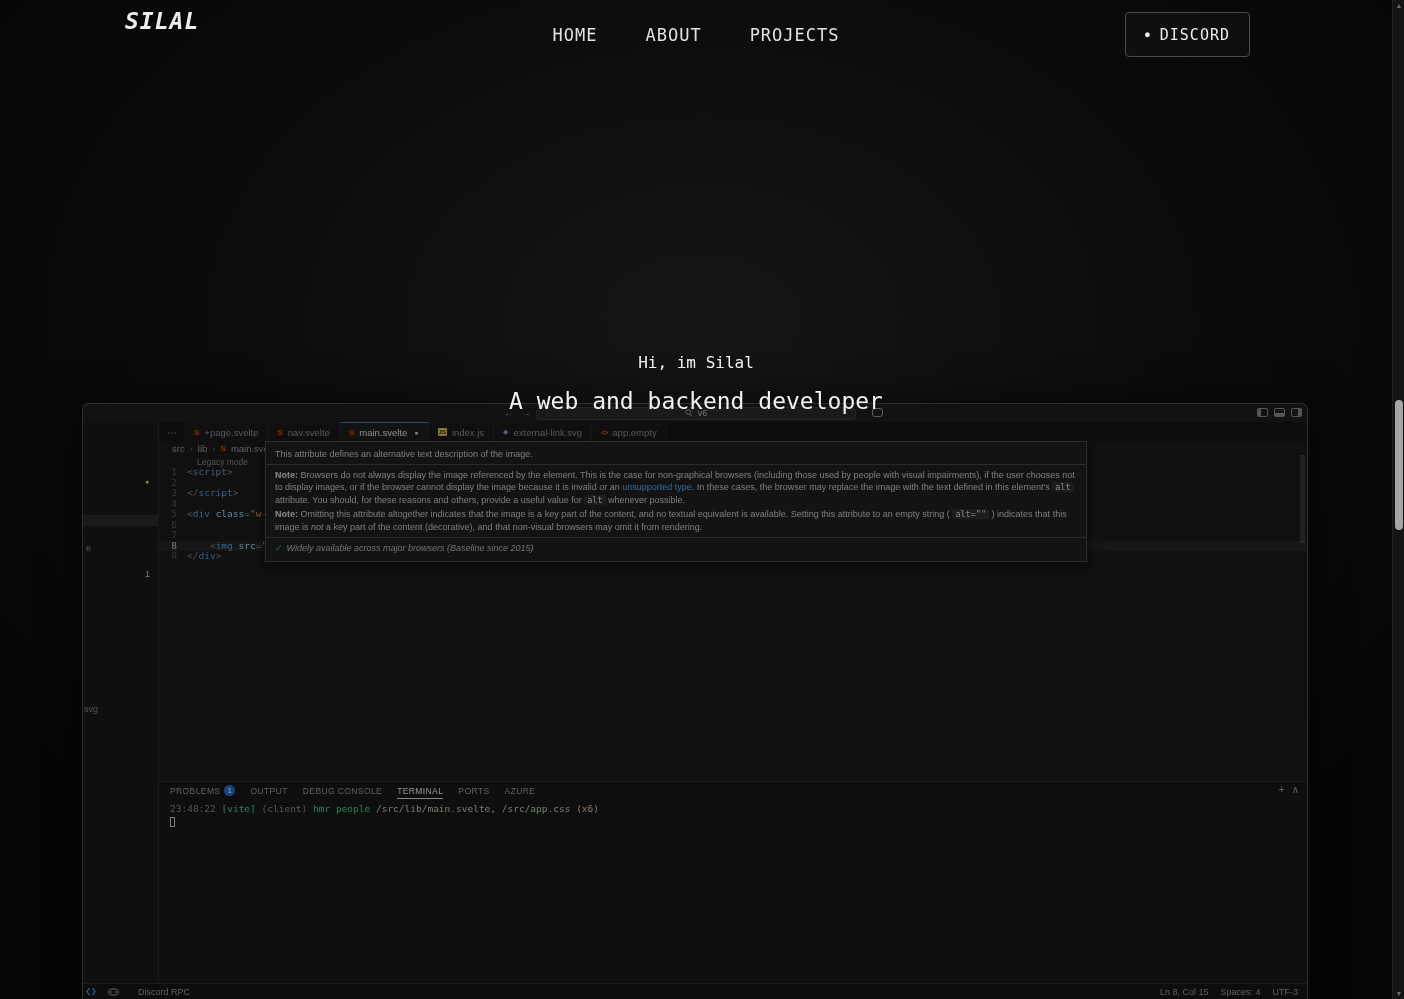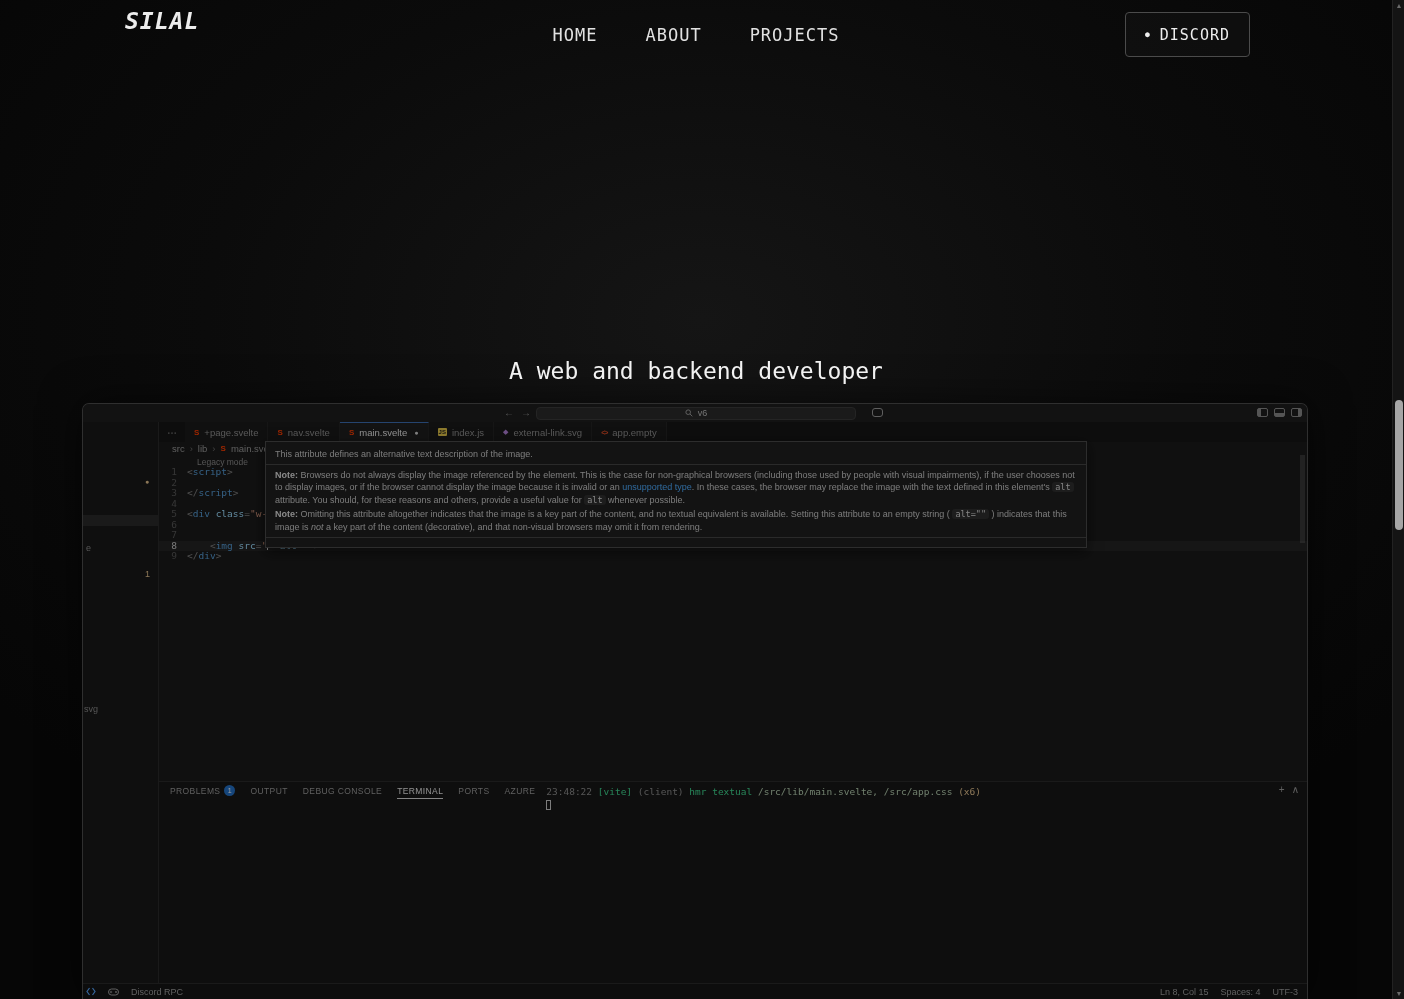--- a/index.html
+++ b/index.html
@@ -108,40 +108,40 @@
   .hp-bold { font-weight:bold; color:#dedede; }
   .hp-link { color:#4daafc; cursor:pointer; }
   .hp-code { background:#303030; border-radius:3px; padding:0 3px; font-family:"DejaVu Sans Mono", monospace;
              font-size:8.5px; color:#d8d8d8; }
   .hp-italic { font-style:italic; }
   .hp-check { color:#3fb950; margin-right:4px; font-style:normal; }
   .hp-p.baseline { font-style:italic; color:#b8b8b8; }
 
   
   .panel { height:202px; flex:none; background:#181818; border-top:1px solid #2b2b2b; position:relative;
-           display:flex; flex-direction:row; }
+           display:flex; flex-direction:column; }
   .panel-tabs { height:17px; flex:none; display:flex; align-items:center; gap:15px; padding-left:11px;
                 font-size:8.5px; letter-spacing:0.4px; color:#9a9a9a; }
   .panel-tab { display:inline-flex; align-items:center; gap:4px; height:100%; cursor:pointer; }
   .panel-tab.active { color:#e7e7e7; box-shadow:inset 0 -1px 0 #d7d7d7; }
   .p-badge { width:11px; height:11px; border-radius:50%; background:#2472c8; color:#fff; font-size:7px;
              display:inline-flex; align-items:center; justify-content:center; }
   .panel-actions { position:absolute; right:8px; top:2px; display:flex; gap:7px; color:#9a9a9a; font-size:10px; }
   .panel-actions span { cursor:pointer; }
   .terminal { flex:1; padding:4px 0 0 11px; font-family:"DejaVu Sans Mono", monospace; font-size:9.5px;
               line-height:12px; color:#cccccc; }
   .t-dim { color:#8b8b8b; } .t-green { color:#3fd68f; } .t-path { color:#b5ceb0; } .t-yellow { color:#e2c08d; }
   .t-cursor { display:inline-block; width:5px; height:10px; border:1px solid #c9c9c9; margin-top:2px; }
 
   
   .statusbar { height:16px; flex:none; background:#151515; border-top:1px solid #2b2b2b; display:flex;
                align-items:center; justify-content:space-between; font-size:9px; color:#9d9d9d;
                padding:0 9px 0 3px; }
   .sb-left, .sb-right { display:flex; align-items:center; gap:12px; }
-  .sb-item { display:inline-flex; align-items:center; gap:12px; cursor:pointer; }
+  .sb-item { display:inline-flex; align-items:center; gap:19px; cursor:pointer; }
   .remote { display:inline-flex; align-items:center; cursor:pointer; }
 
   
   .pagebar { position:absolute; right:0; top:0; width:12px; height:999px; background:#141414;
              border-left:1px solid #222; z-index:100; }
   .pb-up, .pb-down { position:absolute; left:0; width:12px; text-align:center; color:#6a6a6a; font-size:7px; cursor:pointer; }
   .pb-up { top:2px; } .pb-down { bottom:2px; }
   .pb-thumb { position:absolute; left:2px; top:400px; width:8px; height:130px; background:#a6a6a6;
               border-radius:4px; cursor:grab; }
 </style>
@@ -155,20 +155,21 @@
       <div class="nav-link">ABOUT</div>
       <div class="nav-link">PROJECTS</div>
     </nav>
   <button class="discord-btn">
     <span class="bullet">●</span>
     <span>DISCORD</span>
   </button>
 </header>
 
 <section class="hero">
+  <div class="hero-greeting">Hi, im Silal</div>
   <div class="hero-title">A web and backend developer</div>
 </section>
 
 <div class="vscode">
 
   <div class="titlebar">
     <div style="display:flex;margin-top:31px;">
         <span class="menu-item">View</span>
         <span class="menu-item">Go</span>
         <span class="menu-item">Run</span>
@@ -283,20 +284,21 @@
             <span class="code-text"><span class="tok-punct">&lt;/</span><span class="tok-tag">div</span><span class="tok-punct">&gt;</span></span>
           </div>
         </div>
 
       <div class="hover-popup">
           <div class="hp-p"><span class="hp-plain">This attribute defines an alternative text description of the image.</span></div>
           <div class="hp-divider"></div>
           <div class="hp-p"><span class="hp-bold">Note:</span><span class="hp-plain"> Browsers do not always display the image referenced by the element. This is the case for non-graphical browsers (including those used by people with visual impairments), if the user chooses not to display images, or if the browser cannot display the image because it is invalid or an </span><span class="hp-link">unsupported type</span><span class="hp-plain">. In these cases, the browser may replace the image with the text defined in this element's </span><span class="hp-code">alt</span><span class="hp-plain"> attribute. You should, for these reasons and others, provide a useful value for </span><span class="hp-code">alt</span><span class="hp-plain"> whenever possible.</span></div>
           <div class="hp-p"><span class="hp-bold">Note:</span><span class="hp-plain"> Omitting this attribute altogether indicates that the image is a key part of the content, and no textual equivalent is available. Setting this attribute to an empty string ( </span><span class="hp-code">alt=""</span><span class="hp-plain"> ) indicates that this image is </span><span class="hp-italic">not</span><span class="hp-plain"> a key part of the content (decorative), and that non-visual browsers may omit it from rendering.</span></div>
           <div class="hp-divider"></div>
+          <div class="hp-p baseline"><span class="hp-check">✓</span><span class="hp-italic">Widely available across major browsers (Baseline since 2015)</span></div>
         </div>
 
       <div class="panel">
         <div class="panel-tabs">
             <span class="panel-tab">
               <span>PROBLEMS</span>
               <span class="p-badge">1</span>
             </span>
             <span class="panel-tab">
               <span>OUTPUT</span>
@@ -312,21 +314,21 @@
             </span>
             <span class="panel-tab">
               <span>AZURE</span>
             </span>
           </div>
         <div class="panel-actions">
           <span>+</span>
           <span>∧</span>
         </div>
         <div class="terminal">
-          <div><span class="t-dim">23:48:22 </span><span class="t-green">[vite] </span><span class="t-dim">(client) </span><span class="t-green">hmr textual </span><span class="t-path">/src/lib/main.svelte, /src/app.css </span><span class="t-yellow">(x6)</span></div>
+          <div><span class="t-dim">23:48:22 </span><span class="t-green">[vite] </span><span class="t-dim">(client) </span><span class="t-green">hmr people </span><span class="t-path">/src/lib/main.svelte, /src/app.css </span><span class="t-yellow">(x6)</span></div>
           <div><span class="t-cursor"></span></div>
         </div>
       </div>
     </div>
   </div>
 
   <div class="statusbar">
     <div class="sb-left">
       <span class="remote">
         <svg width="10" height="9" viewBox="0 0 10 9">

